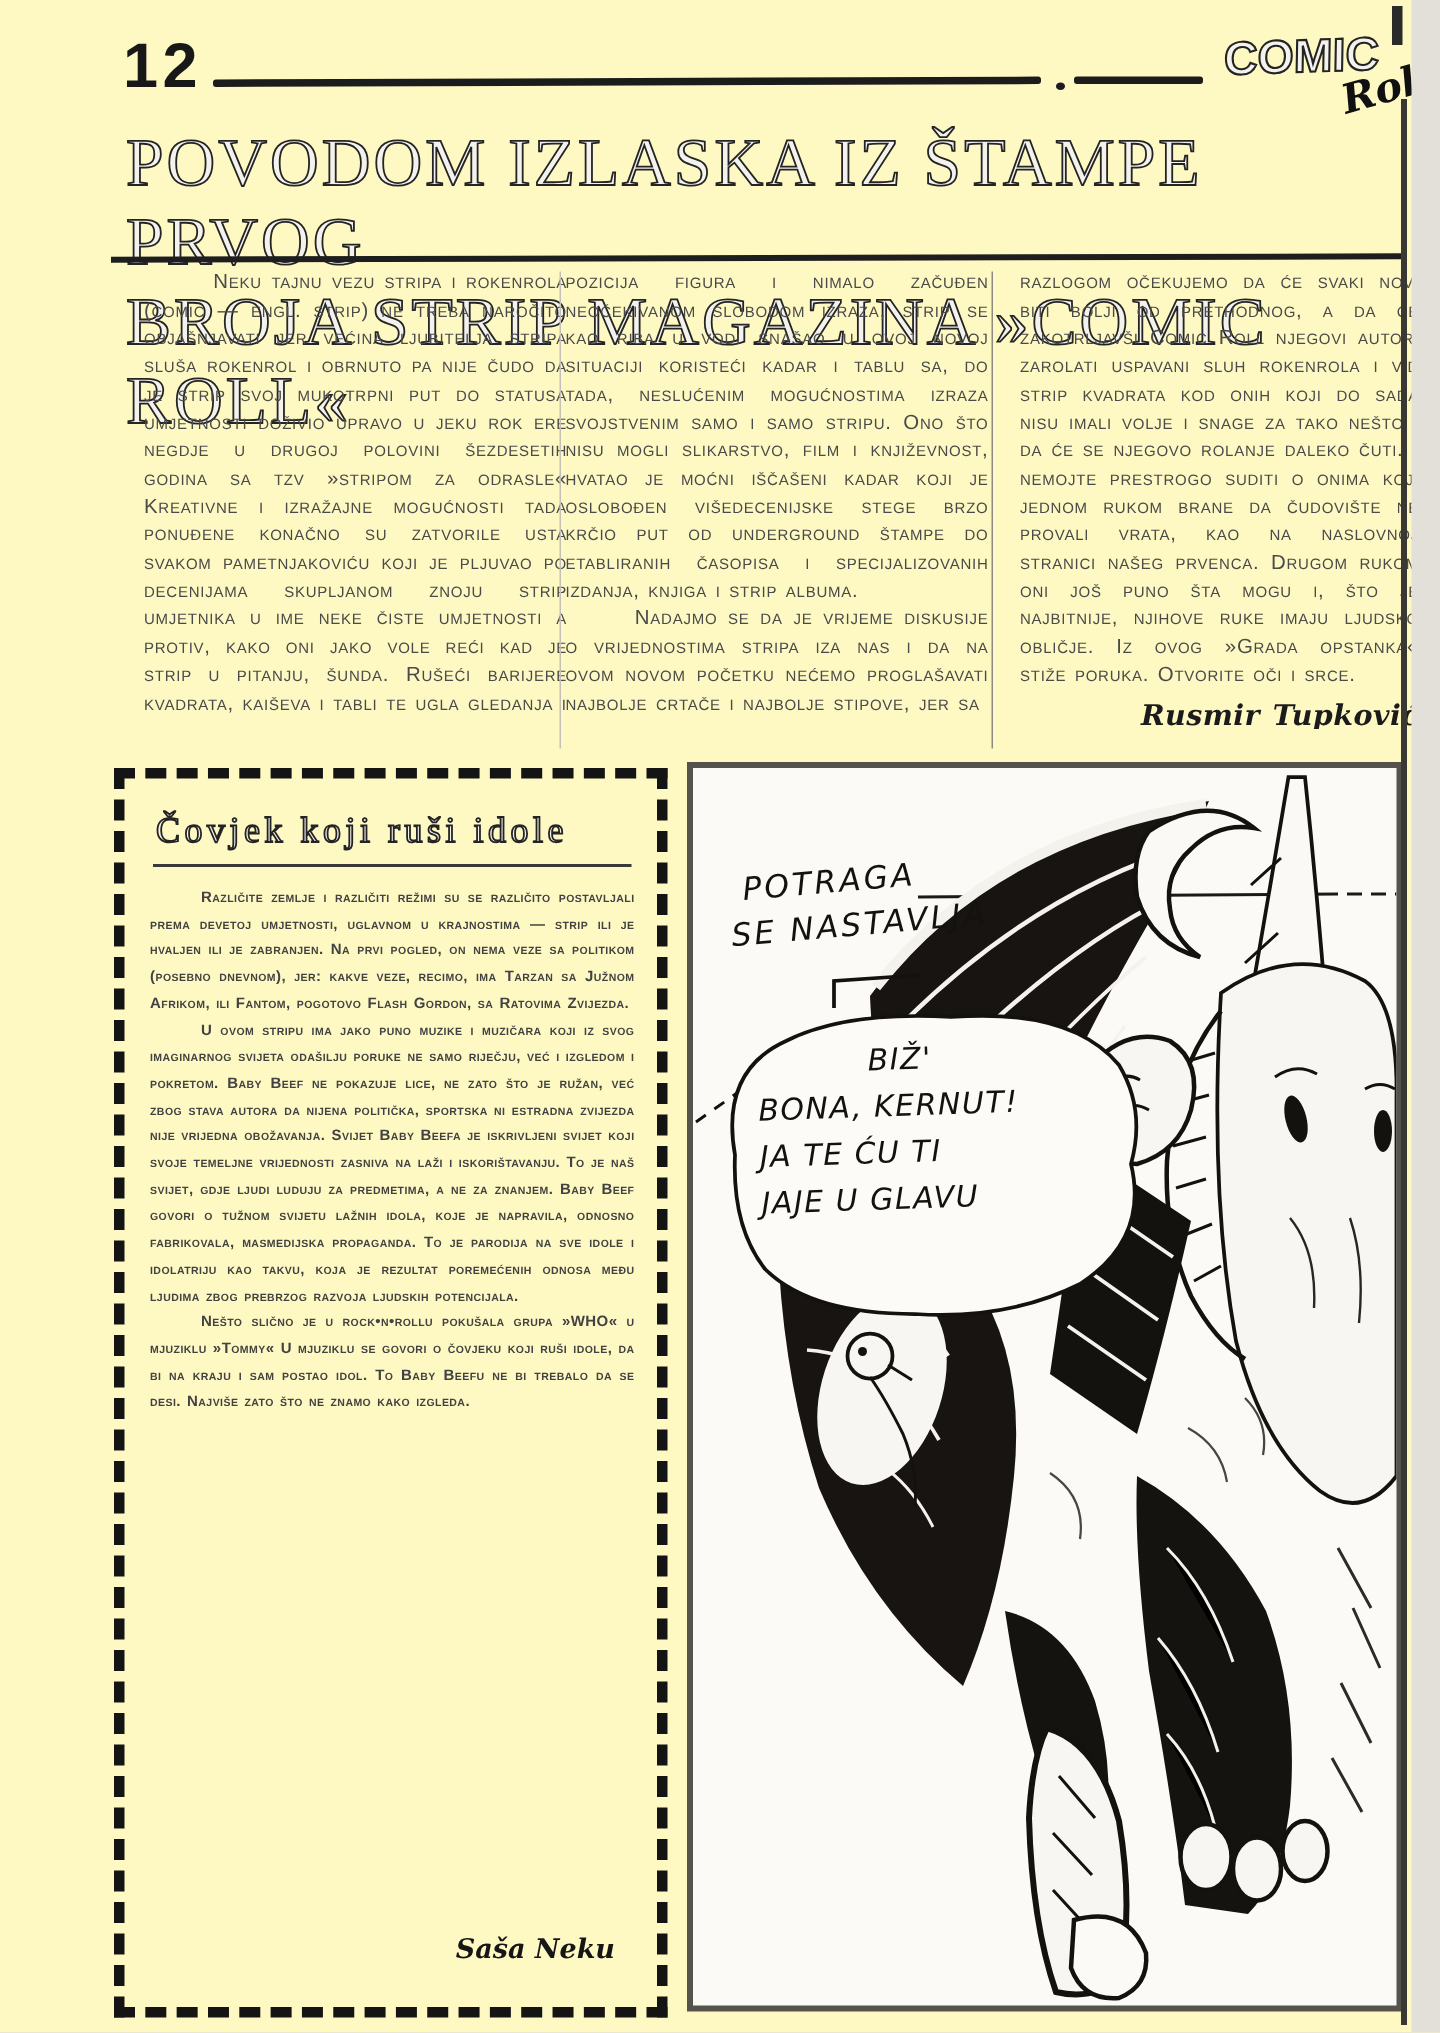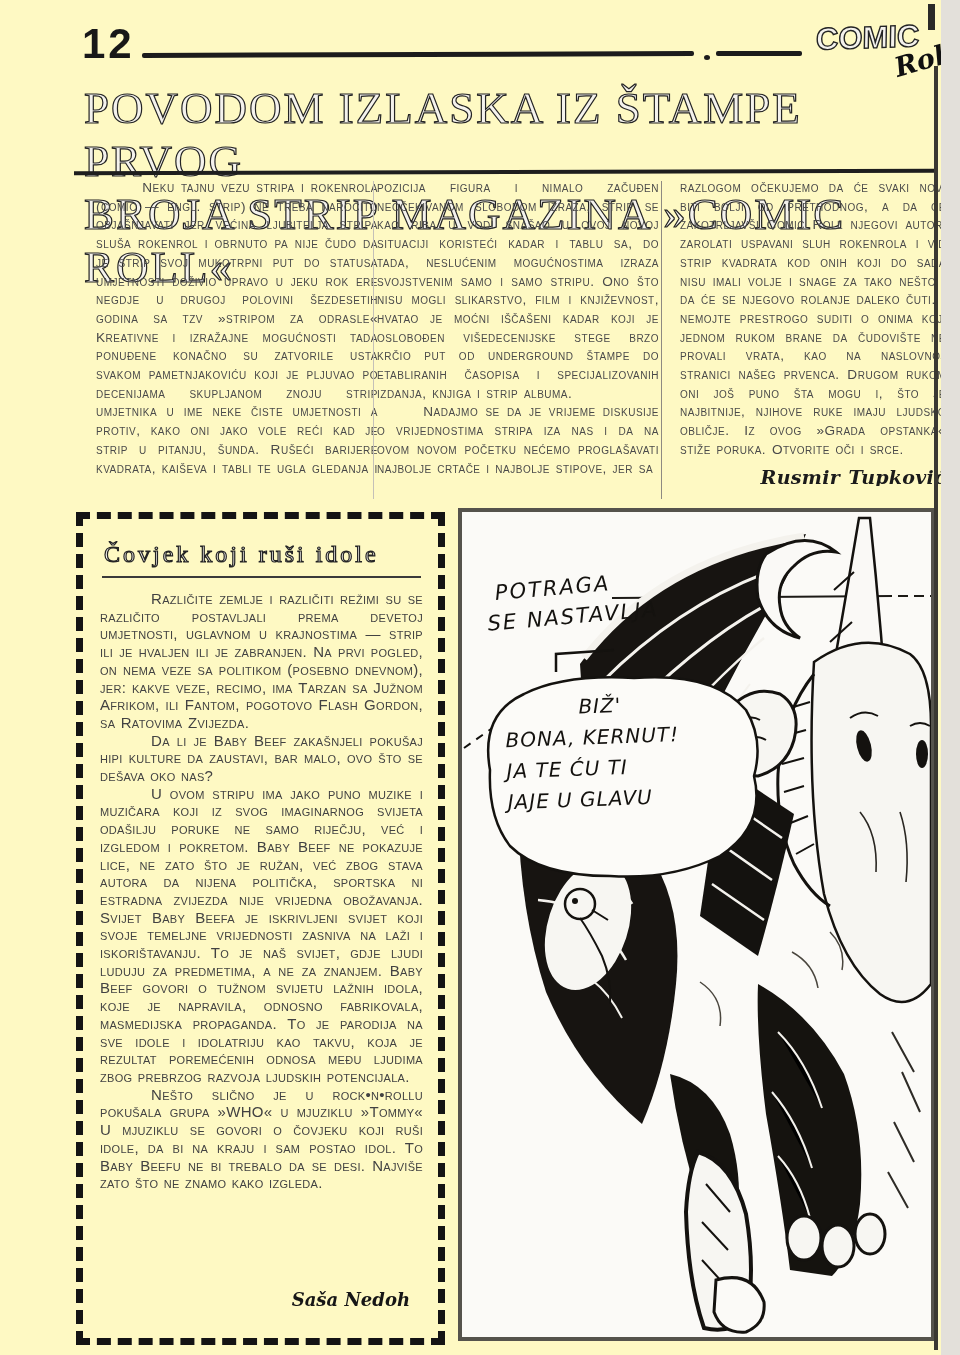--- a/index.html
+++ b/index.html
@@ -41,22 +41,22 @@
   .divider-2{left:577px;background:#8e8a82;}
   .article-signature{margin-top:8px;text-align:right;font-family:"DejaVu Serif",serif;font-style:italic;
                      font-weight:bold;font-size:19px;color:#1b1b1b;font-variant:normal;letter-spacing:0.3px;}
 
   
   .box{position:absolute;left:76px;top:512px;width:369px;height:833px;box-sizing:border-box;
        border:7px dashed #141414;padding:12px 15px 0 17px;}
   .box-title{margin:10px 0 0 4px;font-family:"Liberation Serif",serif;font-weight:normal;
              font-size:24px;letter-spacing:3px;color:#777;}
   .box-title-rule{height:2px;background:#3a3a3a;margin:8px 2px 12px 2px;}
-  .box-body{text-align:justify;font-variant:small-caps;font-size:15px;line-height:17.7px;
-            letter-spacing:0.3px;word-spacing:1px;color:#424242;height:644px;overflow:hidden;}
+  .box-body{text-align:justify;font-variant:small-caps;font-size:10px;line-height:17.7px;
+            letter-spacing:0.3px;word-spacing:1px;color:#424242;height:644px;overflow:hidden;font-weight:bold;}
   .box-body p{margin:0;}
   .box-signature{position:absolute;right:28px;bottom:28px;font-family:"DejaVu Serif",serif;
                  font-style:italic;font-weight:bold;font-size:18px;color:#161616;}
 
   
   .panel{position:absolute;left:458px;top:508px;width:477px;height:833px;box-sizing:border-box;
          border:4px solid #55534c;background:#fbfaf7;}
   .panel svg{position:absolute;left:0;top:0;width:100%;height:100%;}
   .comic-caption{position:absolute;left:34px;top:62px;font-family:"DejaVu Sans",sans-serif;
                  font-style:italic;font-size:21px;letter-spacing:2px;color:#14120f;transform:rotate(-5deg);}
@@ -105,26 +105,25 @@
       <p>razlogom očekujemo da će svaki novi biti bolji od prethodnog, a da će zakotrljavši Comic Roll njegovi autori zarolati uspavani sluh rokenrola i vid strip kvadrata kod onih koji do sada nisu imali volje i snage za tako nešto i da će se njegovo rolanje daleko čuti. I nemojte prestrogo suditi o onima koji jednom rukom brane da čudovište ne provali vrata, kao na naslovnoj stranici našeg prvenca. Drugom rukom oni još puno šta mogu i, što je najbitnije, njihove ruke imaju ljudsko obličje. Iz ovog »Grada opstanka« stiže poruka. Otvorite oči i srce.</p>
       <div class="article-signature">Rusmir Tupković</div>
     </div>
   </div>
 
   <div class="box">
     <h2 class="box-title outline">Čovjek koji ruši idole</h2>
     <div class="box-title-rule"></div>
     <div class="box-body">
       <p class="p-indent">Različite zemlje i različiti režimi su se različito postavljali prema devetoj umjetnosti, uglavnom u krajnostima — strip ili je hvaljen ili je zabranjen. Na prvi pogled, on nema veze sa politikom (posebno dnevnom), jer: kakve veze, recimo, ima Tarzan sa Južnom Afrikom, ili Fantom, pogotovo Flash Gordon, sa Ratovima Zvijezda.</p>
-      <p class="p-indent">Da li je Baby Beef zakašnjeli pokušaj hipi kulture da zaustavi, bar malo, ovo što se dešava oko nas?</p>
       <p class="p-indent">U ovom stripu ima jako puno muzike i muzičara koji iz svog imaginarnog svijeta odašilju poruke ne samo riječju, već i izgledom i pokretom. Baby Beef ne pokazuje lice, ne zato što je ružan, već zbog stava autora da nijena politička, sportska ni estradna zvijezda nije vrijedna obožavanja. Svijet Baby Beefa je iskrivljeni svijet koji svoje temeljne vrijednosti zasniva na laži i iskorištavanju. To je naš svijet, gdje ljudi luduju za predmetima, a ne za znanjem. Baby Beef govori o tužnom svijetu lažnih idola, koje je napravila, odnosno fabrikovala, masmedijska propaganda. To je parodija na sve idole i idolatriju kao takvu, koja je rezultat poremećenih odnosa među ljudima zbog prebrzog razvoja ljudskih potencijala.</p>
       <p class="p-indent">Nešto slično je u rock•n•rollu pokušala grupa »WHO« u mjuziklu »Tommy« U mjuziklu se govori o čovjeku koji ruši idole, da bi na kraju i sam postao idol. To Baby Beefu ne bi trebalo da se desi. Najviše zato što ne znamo kako izgleda.</p>
 
     </div>
-    <div class="box-signature">Saša Nedoh</div>
+    <div class="box-signature">Saša Neku</div>
   </div>
 
   <div class="panel">
     <svg viewBox="0 0 469 825" preserveAspectRatio="none">
 
       <line x1="150" y1="86" x2="430" y2="84" stroke="#1c1a16" stroke-width="2"></line>
       <line x1="436" y1="84" x2="469" y2="84" stroke="#1c1a16" stroke-width="2" stroke-dasharray="10 6"></line>
 
       <path d="M118 152 Q196 44 344 22 Q328 62 308 96 Q258 182 224 262 Q198 322 178 392 Q150 330 134 262 Q120 202 118 152 Z" fill="#171411"></path>
       <path d="M122 146 Q200 46 342 24" fill="none" stroke="#f4f2ed" stroke-width="7"></path>

